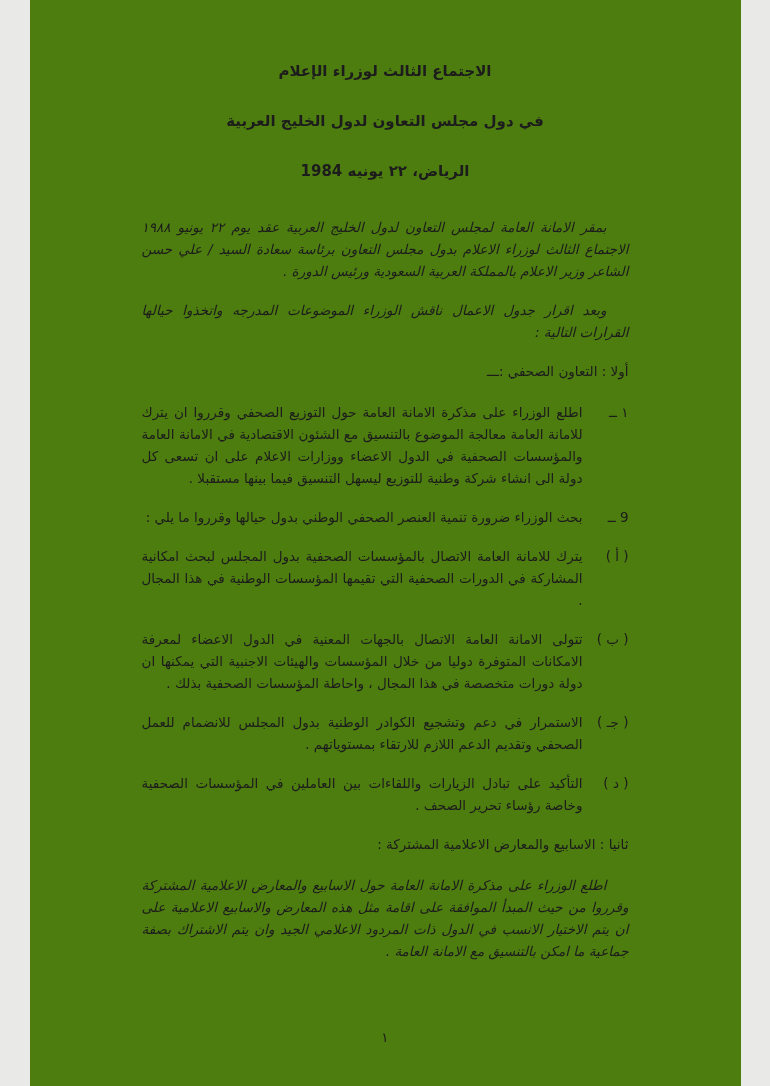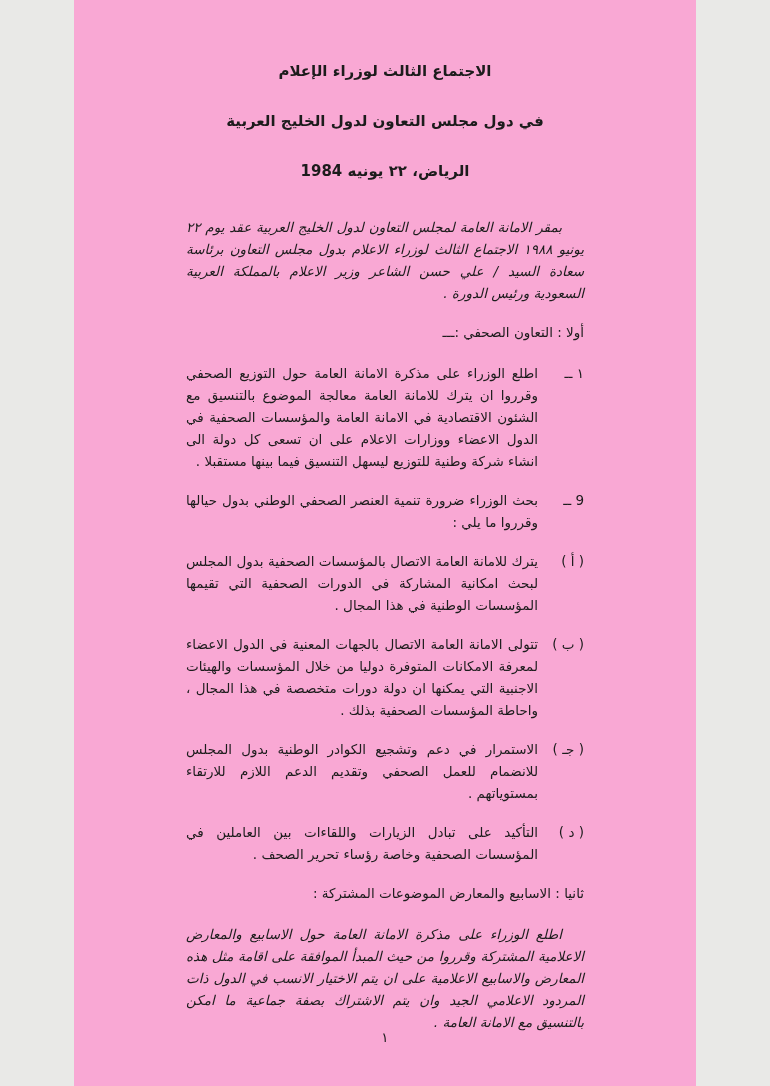--- a/index.html
+++ b/index.html
@@ -2,24 +2,24 @@
 <html><head>
 <meta charset="utf-8">
 <style>
   html, body {
     margin: 0;
     padding: 0;
     background: #e9e9e7;
   }
   .page {
     position: relative;
-    width: 622px;
+    width: 711px;
     height: 1086px;
     margin: 0 auto;
-    background: #f9a8d4;
+    background: #4d7c0f;
     box-sizing: border-box;
     padding: 60px 112px 0 112px;
     direction: rtl;
     font-family: "DejaVu Sans", sans-serif;
     color: #1c1c1c;
     font-size: 13.5px;
     line-height: 22px;
     overflow: hidden;
   }
   .doc-header {
@@ -71,20 +71,21 @@
 <div class="page" lang="ar" dir="rtl">
 
   <header class="doc-header">
     <div class="title-line">الاجتماع الثالث لوزراء الإعلام</div>
     <div class="title-line">في دول مجلس التعاون لدول الخليج العربية</div>
     <div class="title-line">الرياض، ٢٢ يونيه 1984</div>
   </header>
 
   <p class="para first-indent">بمقر الامانة العامة لمجلس التعاون لدول الخليج العربية عقد يوم ٢٢ يونيو ١٩٨٨ الاجتماع الثالث لوزراء الاعلام بدول مجلس التعاون برئاسة سعادة السيد / علي حسن الشاعر وزير الاعلام بالمملكة العربية السعودية ورئيس الدورة .</p>
 
+  <p class="para first-indent">وبعد اقرار جدول الاعمال ناقش الوزراء الموضوعات المدرجه واتخذوا حيالها القرارات التالية :</p>
 
   <p class="section-heading">أولا : التعاون الصحفي :ـــ</p>
 
   <div class="item">
     <span class="marker">١ ــ</span>
     <span class="item-text">اطلع الوزراء على مذكرة الامانة العامة حول التوزيع الصحفي وقرروا ان يترك للامانة العامة معالجة الموضوع بالتنسيق مع الشئون الاقتصادية في الامانة العامة والمؤسسات الصحفية في الدول الاعضاء ووزارات الاعلام على ان تسعى كل دولة الى انشاء شركة وطنية للتوزيع ليسهل التنسيق فيما بينها مستقبلا .</span>
   </div>
 
   <div class="item">
     <span class="marker">9 ــ</span>
@@ -104,19 +105,19 @@
   <div class="item">
     <span class="marker">( جـ )</span>
     <span class="item-text">الاستمرار في دعم وتشجيع الكوادر الوطنية بدول المجلس للانضمام للعمل الصحفي وتقديم الدعم اللازم للارتقاء بمستوياتهم .</span>
   </div>
 
   <div class="item">
     <span class="marker">( د )</span>
     <span class="item-text">التأكيد على تبادل الزيارات واللقاءات بين العاملين في المؤسسات الصحفية وخاصة رؤساء تحرير الصحف .</span>
   </div>
 
-  <p class="section-heading">ثانيا : الاسابيع والمعارض الموضوعات المشتركة :</p>
+  <p class="section-heading">ثانيا : الاسابيع والمعارض الاعلامية المشتركة :</p>
 
   <p class="para first-indent">اطلع الوزراء على مذكرة الامانة العامة حول الاسابيع والمعارض الاعلامية المشتركة وقرروا من حيث المبدأ الموافقة على اقامة مثل هذه المعارض والاسابيع الاعلامية على ان يتم الاختيار الانسب في الدول ذات المردود الاعلامي الجيد وان يتم الاشتراك بصفة جماعية ما امكن بالتنسيق مع الامانة العامة .</p>
 
   <div class="page-number">١</div>
 
 </div>
 
 </body></html>

